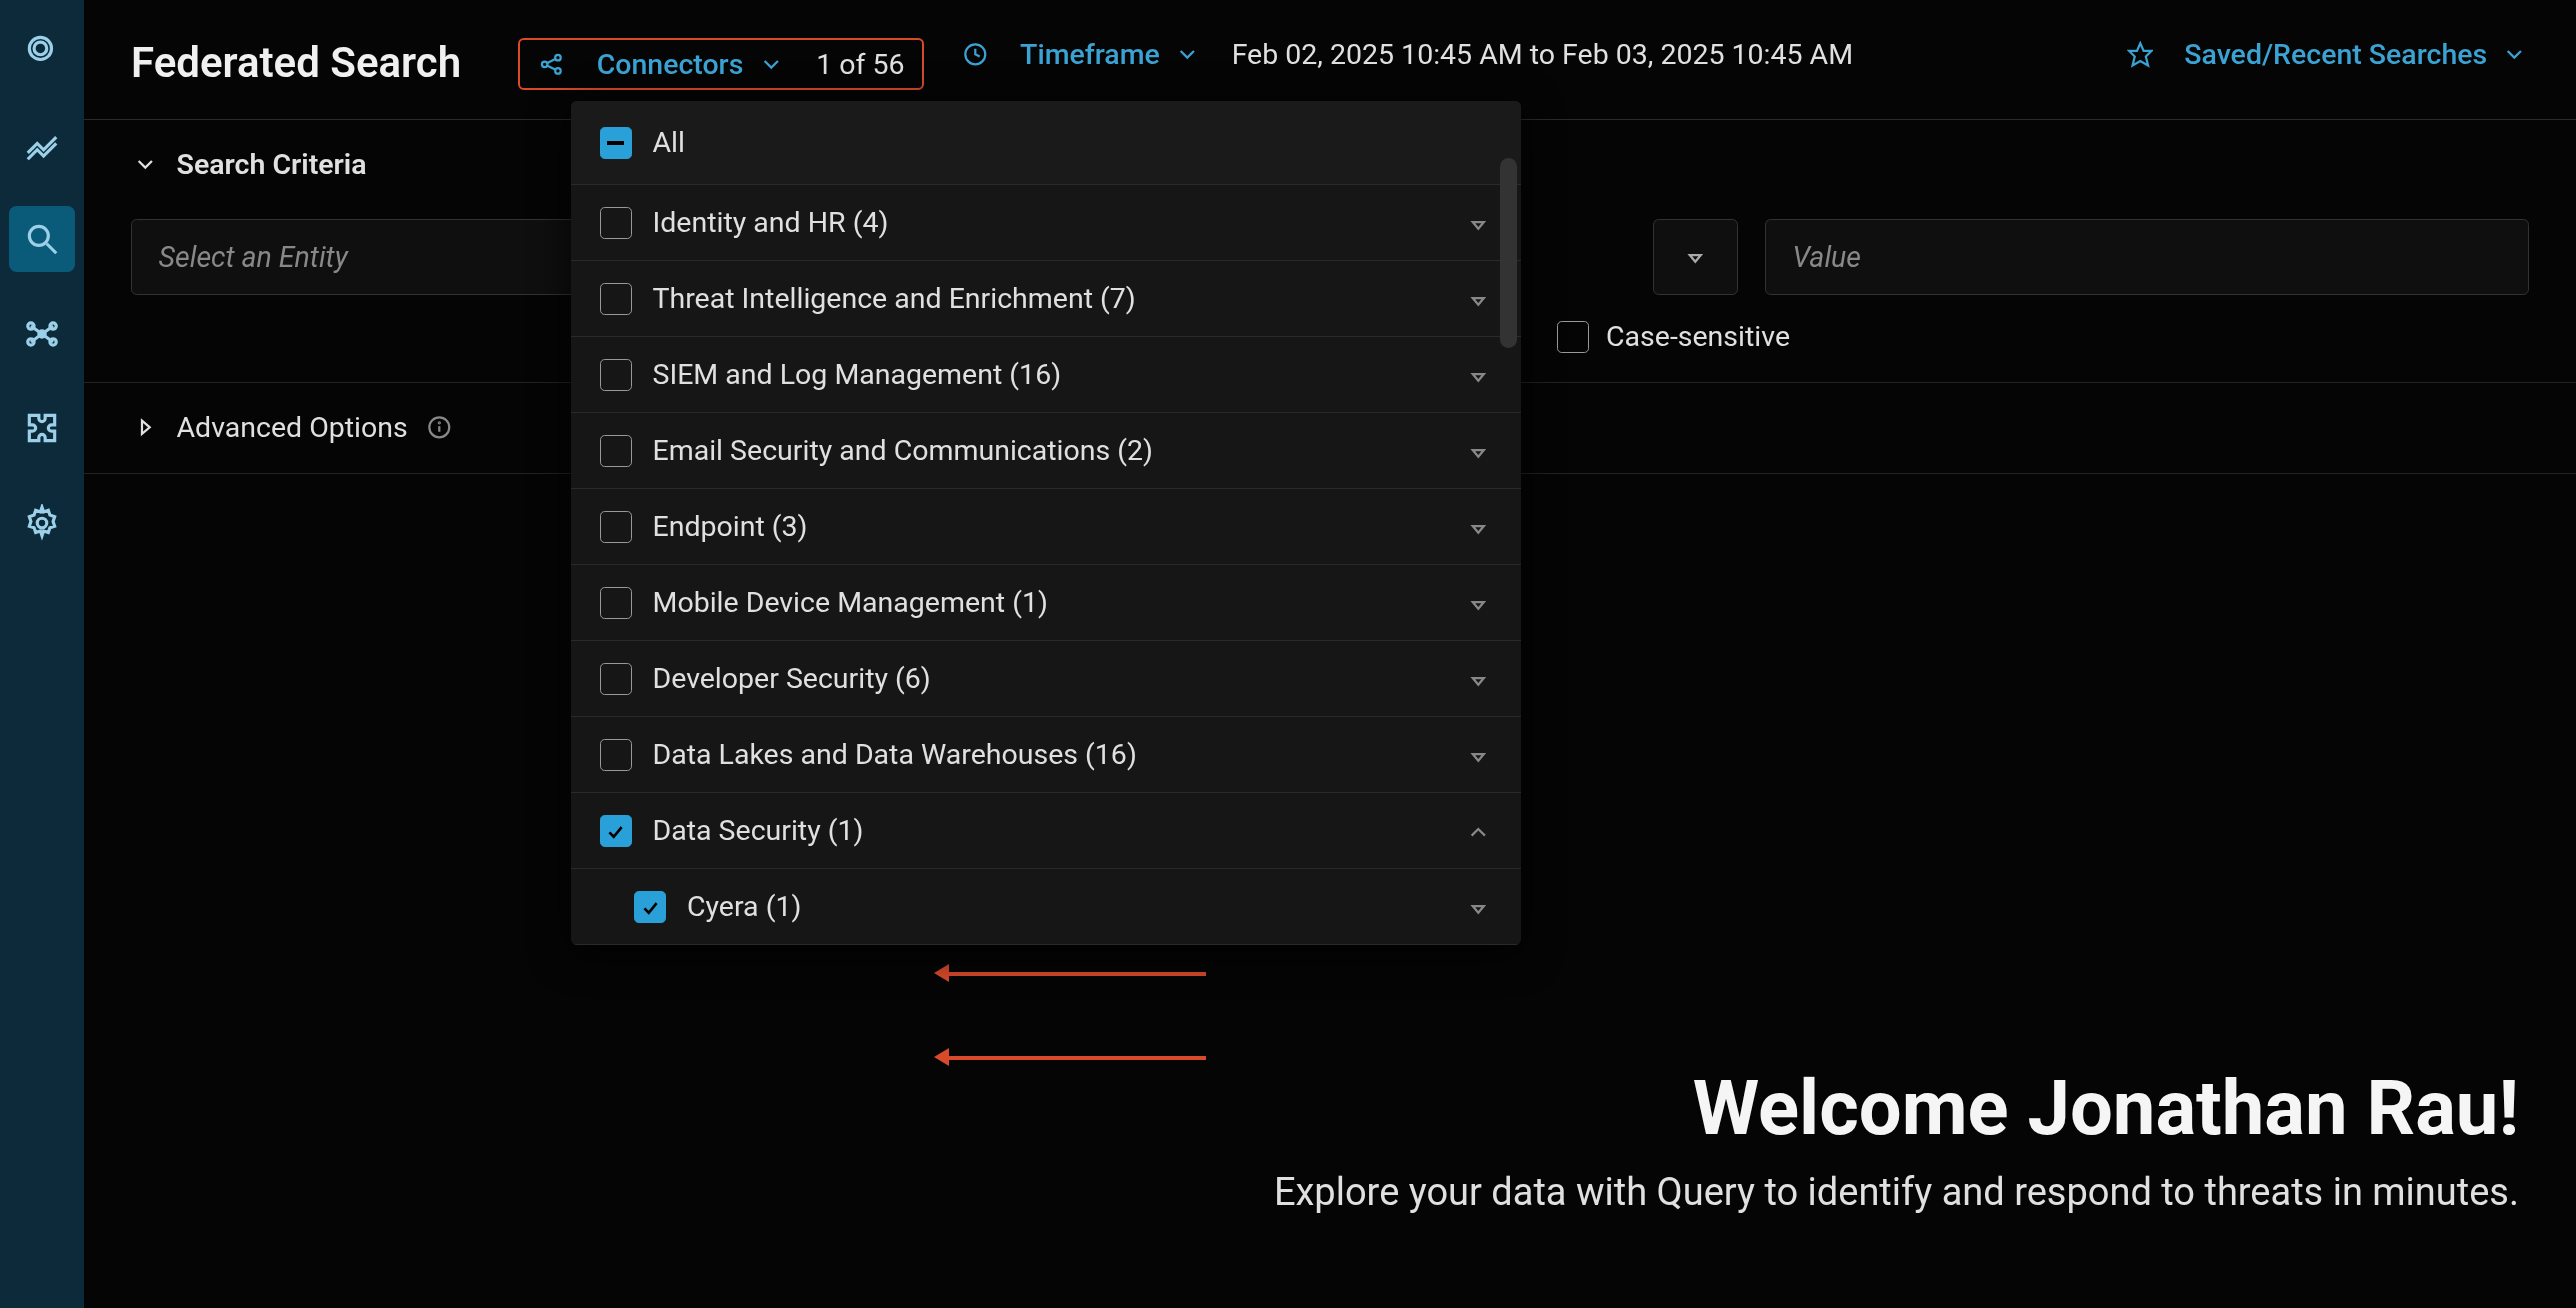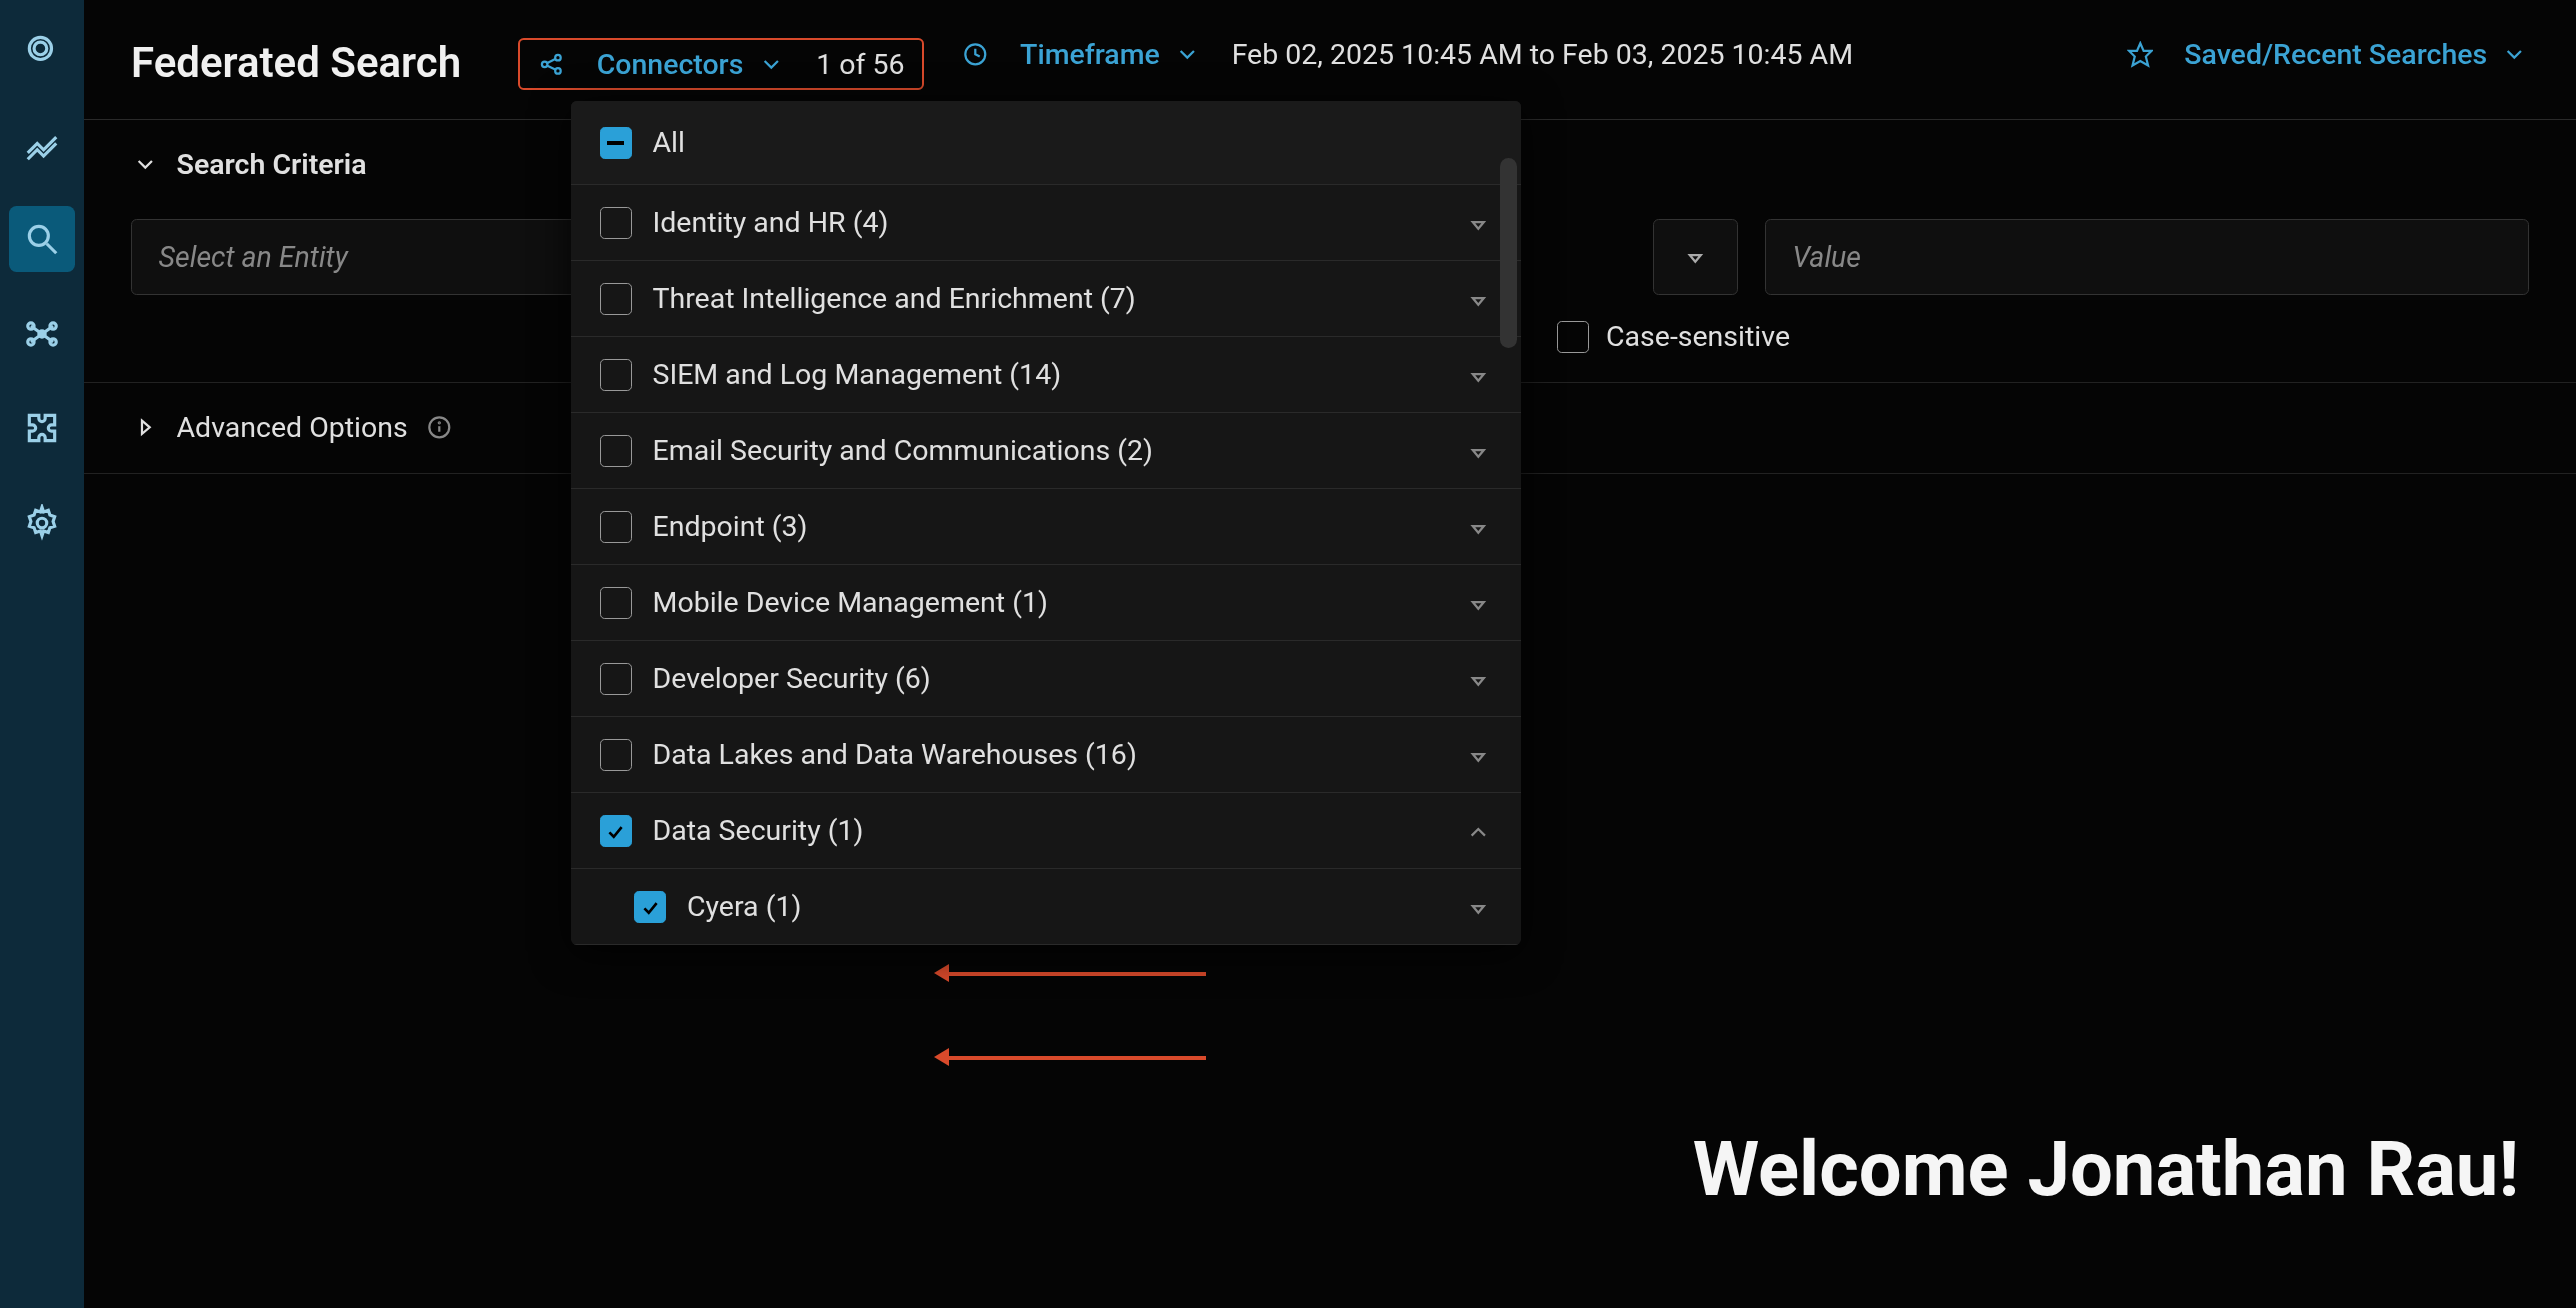--- a/index.html
+++ b/index.html
@@ -228,20 +228,21 @@
         <svg viewBox="0 0 24 24">
           <circle cx="12" cy="12" r="9"></circle>
           <line x1="12" y1="11" x2="12" y2="16"></line>
           <circle cx="12" cy="8" r="0.5" fill="#888"></circle>
         </svg>
       </span>
   </div>
 
   <div class="welcome">
     <h1>Welcome Jonathan Rau!</h1>
+    <p>Explore your data with Query to identify and respond to threats in minutes.</p>
   </div>
 
 </div>
 
 <div class="dropdown">
   <div class="dd-scroll"></div>
   <div class="dd-row all">
     <div class="cbx indet"></div>
     <span class="label">All</span>
   </div>
@@ -259,21 +260,21 @@
         <div class="cbx"></div>
         <span class="label">Threat Intelligence and Enrichment (7)</span>
         <span class="icon-sm chev">
           <svg viewBox="0 0 24 24" fill="#aaa" stroke="none">
             <polygon points="7,10 17,10 12,16"></polygon>
           </svg>
         </span>
       </div>
       <div class="dd-row">
         <div class="cbx"></div>
-        <span class="label">SIEM and Log Management (14)</span>
+        <span class="label">SIEM and Log Management (16)</span>
         <span class="icon-sm chev">
           <svg viewBox="0 0 24 24" fill="#aaa" stroke="none">
             <polygon points="7,10 17,10 12,16"></polygon>
           </svg>
         </span>
       </div>
       <div class="dd-row">
         <div class="cbx"></div>
         <span class="label">Email Security and Communications (2)</span>
         <span class="icon-sm chev">

